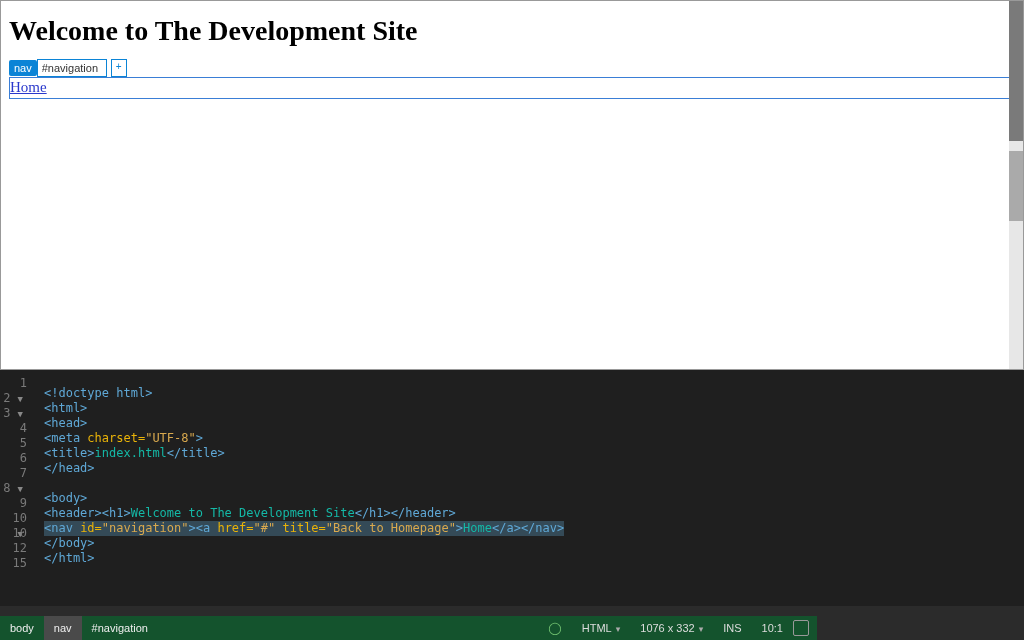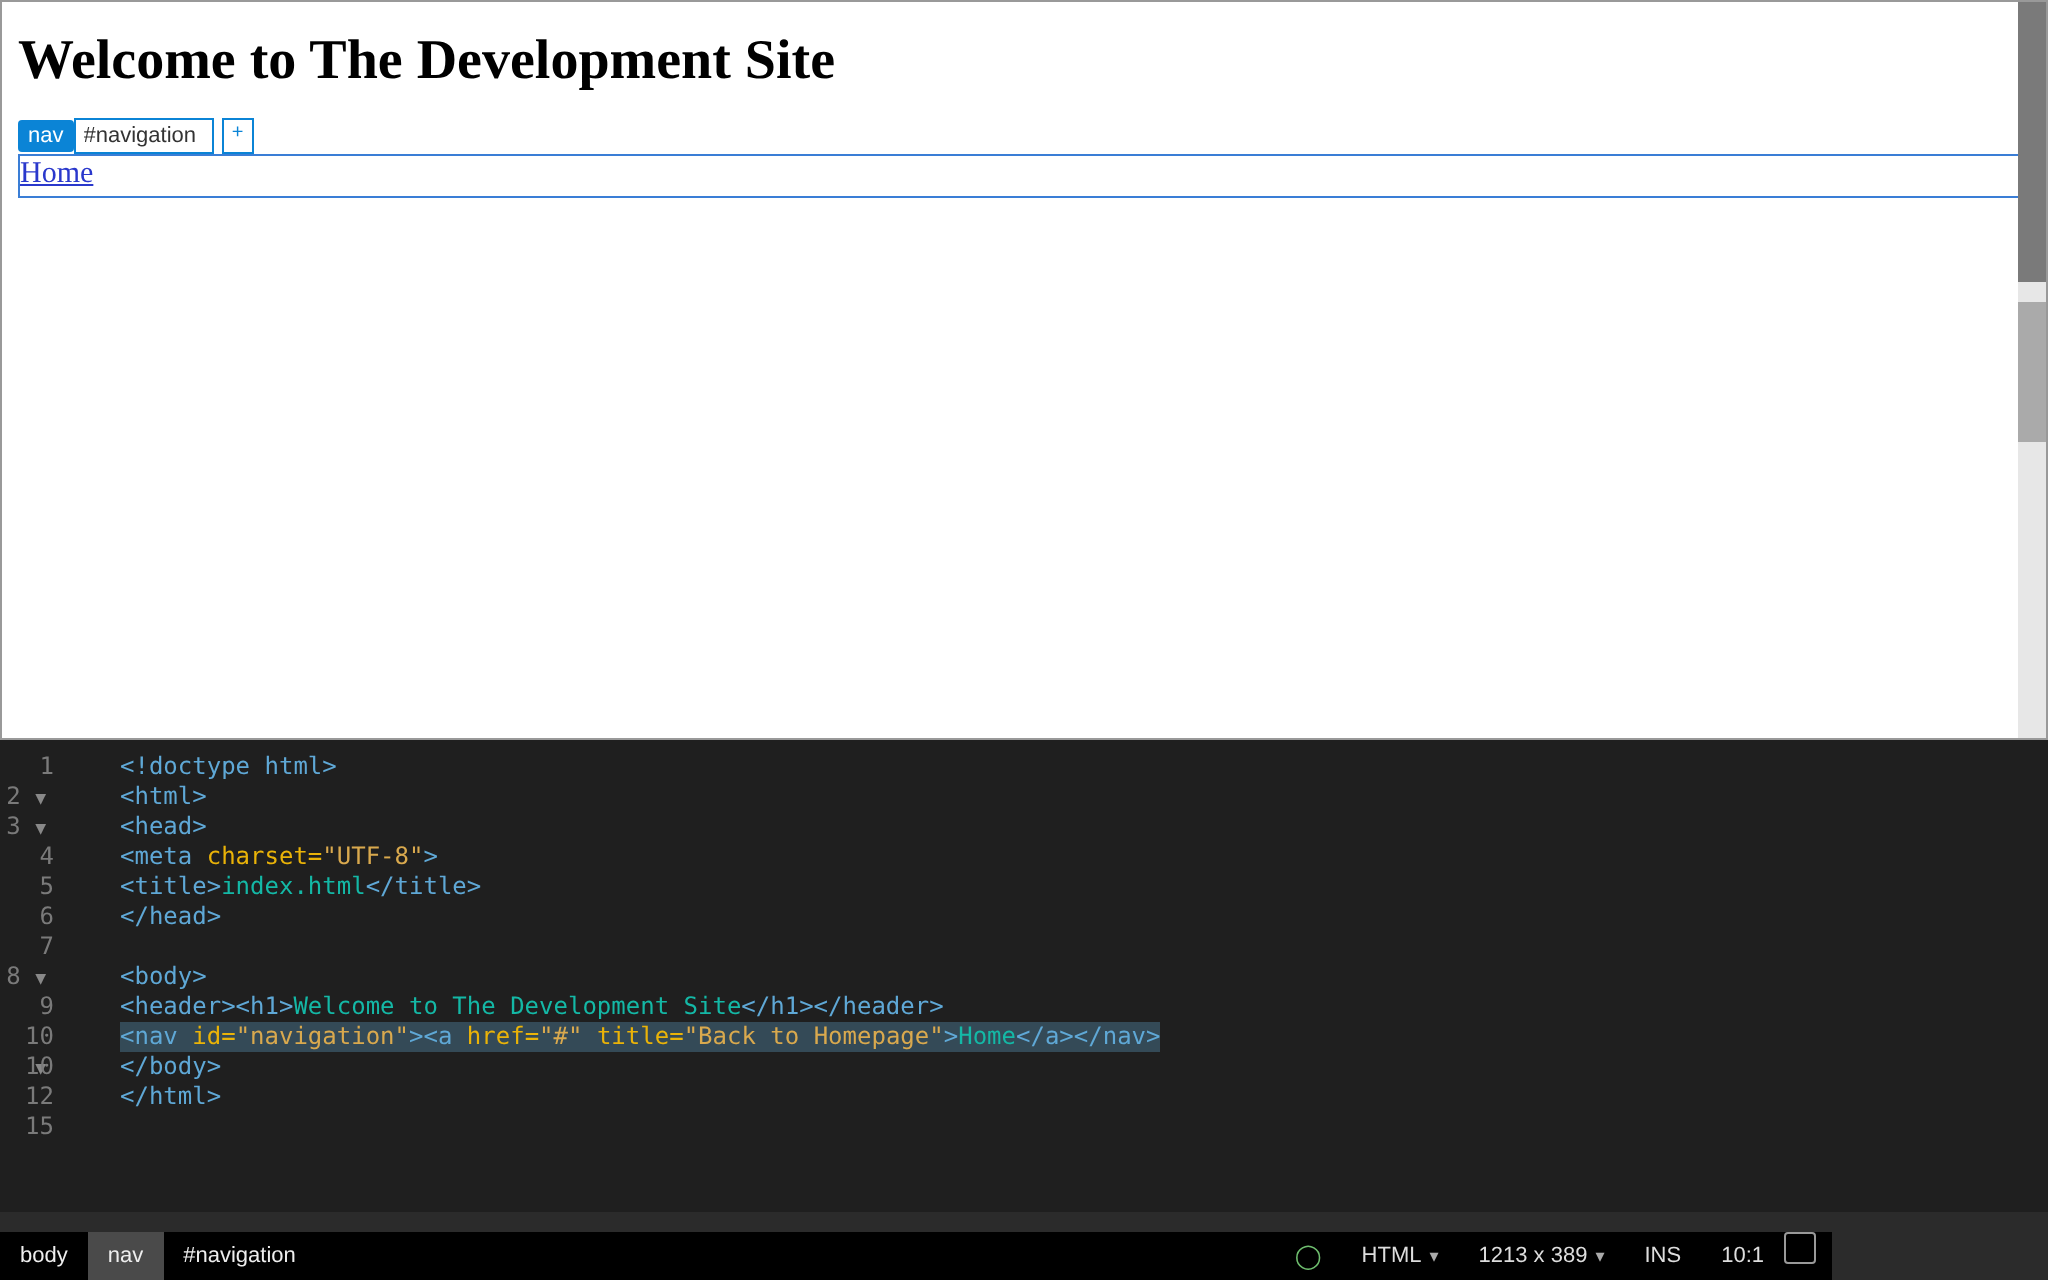--- a/index.html
+++ b/index.html
@@ -23,30 +23,30 @@
 
 .preview-scroll { position: absolute; right: 0; top: 0; width: 14px; height: 100%; background: #e7e7e7; }
 .preview-scroll-thumb { position: absolute; right: 0; top: 0; width: 14px; height: 140px; background: #7a7a7a; }
 .preview-scroll-thumb2 { position: absolute; right: 0; top: 150px; width: 14px; height: 70px; background: #aaa; }
 
 
 .code-pane { position: absolute; top: 370px; left: 0; width: 1024px; height: 236px; background: #1f1f1f; color: #ccc; font-family: "Menlo","Consolas",monospace; font-size: 12px; overflow: hidden; }
 .gutter { position: absolute; left: 0; top: 6px; width: 30px; text-align: right; color: #7a7a7a; }
 .gutter .ln { height: 15px; line-height: 15px; padding-right: 3px; }
 .fold { color: #888; font-size: 9px; padding-right: 4px; }
-.code { position: absolute; left: 44px; right: 8px; top: 6px; white-space: pre; margin-left: 16px; }
+.code { position: absolute; left: 44px; right: 8px; top: 16px; white-space: pre; }
 .code .row { height: 15px; line-height: 15px; }
 .tagc { color: #5fa8d6; }
 .attrn { color: #eab308; }
 .str { color: #d9a94e; }
 .txt { color: #14b8a6; }
 .sel-line { background: #344a57; display: inline-block; }
 
 
-.statusbar { position: absolute; bottom: 0; left: 0; width: 916px; height: 24px; background: #000000; color: #ccc; font-size: 11px; font-family: Arial, sans-serif; display: flex; }
+.statusbar { position: absolute; bottom: 0; left: 0; width: 817px; height: 24px; background: #14532d; color: #ccc; font-size: 11px; font-family: Arial, sans-serif; display: flex; align-items: center; }
 .crumb { padding: 0 10px; height: 24px; line-height: 24px; cursor: pointer; color: #eee; }
 .crumb.active { background: #4a4a4a; }
 .sb-spacer { flex: 1; }
 .sb-item { padding: 0 10px; height: 24px; line-height: 24px; color: #ddd; }
 .sb-sync { color: #6fbf6f; font-size: 12px; }
 .sb-chev { color: #aaa; font-size: 9px; padding-left: 4px; }
 .sb-icon { width: 16px; height: 16px; display: inline-block; border: 1px solid #999; border-radius: 2px; margin-right: 8px; vertical-align: middle; }
 </style>
 </head>
 <body>
@@ -91,17 +91,17 @@
   <div class="code"><div class="row"><span class="tagc">&lt;!doctype html&gt;</span></div><div class="row"><span class="tagc">&lt;html&gt;</span></div><div class="row"><span class="tagc">&lt;head&gt;</span></div><div class="row"><span class="tagc">&lt;meta </span><span class="attrn">charset=</span><span class="str">"UTF-8"</span><span class="tagc">&gt;</span></div><div class="row"><span class="tagc">&lt;title&gt;</span><span class="txt">index.html</span><span class="tagc">&lt;/title&gt;</span></div><div class="row"><span class="tagc">&lt;/head&gt;</span></div><div class="row"></div><div class="row"><span class="tagc">&lt;body&gt;</span></div><div class="row"><span class="tagc">&lt;header&gt;&lt;h1&gt;</span><span class="txt">Welcome to The Development Site</span><span class="tagc">&lt;/h1&gt;&lt;/header&gt;</span></div><div class="row"><span class="sel-line"><span class="tagc">&lt;nav </span><span class="attrn">id=</span><span class="str">"navigation"</span><span class="tagc">&gt;&lt;a </span><span class="attrn">href=</span><span class="str">"#"</span><span class="attrn"> title=</span><span class="str">"Back to Homepage"</span><span class="tagc">&gt;</span><span class="txt">Home</span><span class="tagc">&lt;/a&gt;&lt;/nav&gt;</span></span></div><div class="row"><span class="tagc">&lt;/body&gt;</span></div><div class="row"><span class="tagc">&lt;/html&gt;</span></div><div class="row"></div></div>
 </div>
 
 <div class="statusbar">
   <span class="crumb">body</span>
   <span class="crumb active">nav</span>
   <span class="crumb">#navigation</span>
   <span class="sb-spacer"></span>
   <span class="sb-item sb-sync">◯</span>
   <span class="sb-item"><span>HTML</span><span class="sb-chev">▾</span></span>
-  <span class="sb-item"><span>1213 x 389</span><span class="sb-chev">▾</span></span>
+  <span class="sb-item"><span>1076 x 332</span><span class="sb-chev">▾</span></span>
   <span class="sb-item">INS</span>
   <span class="sb-item">10:1</span>
   <span class="sb-icon"></span>
 </div>
 
 </body></html>

